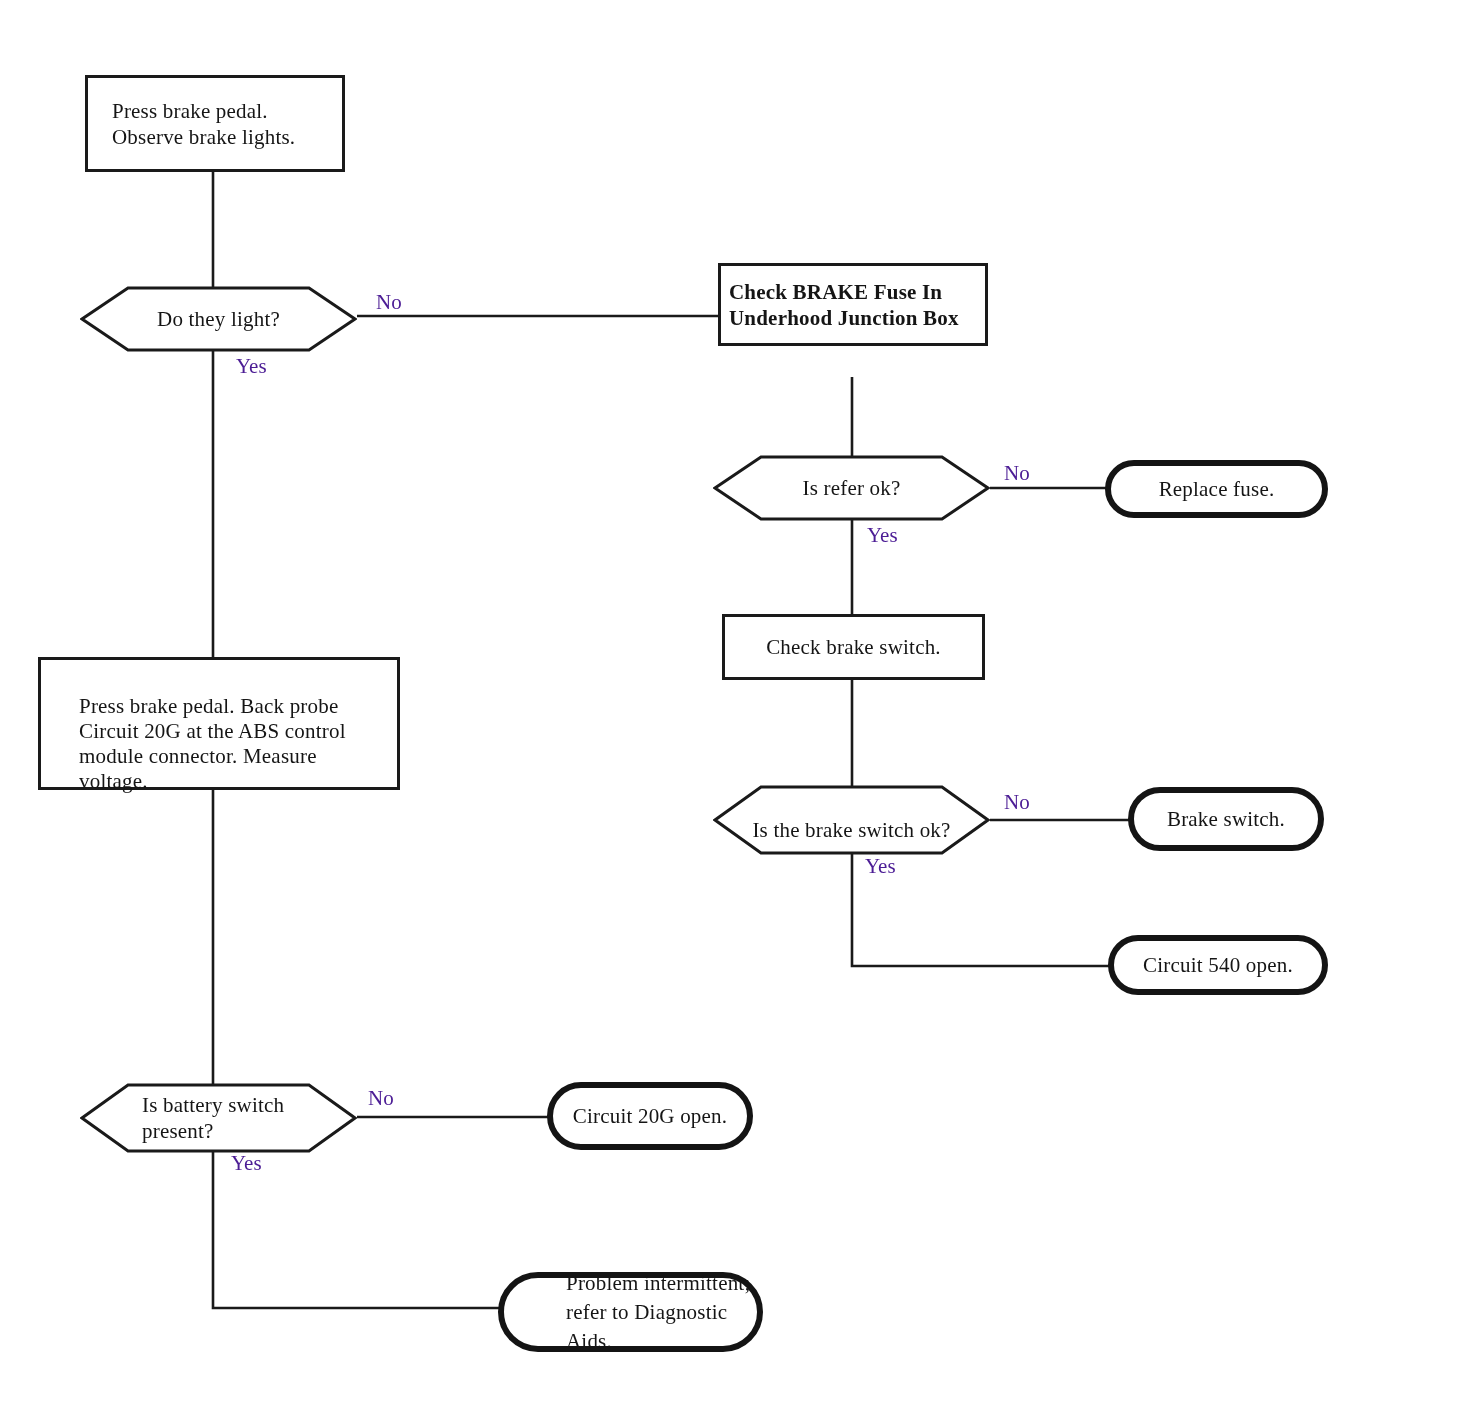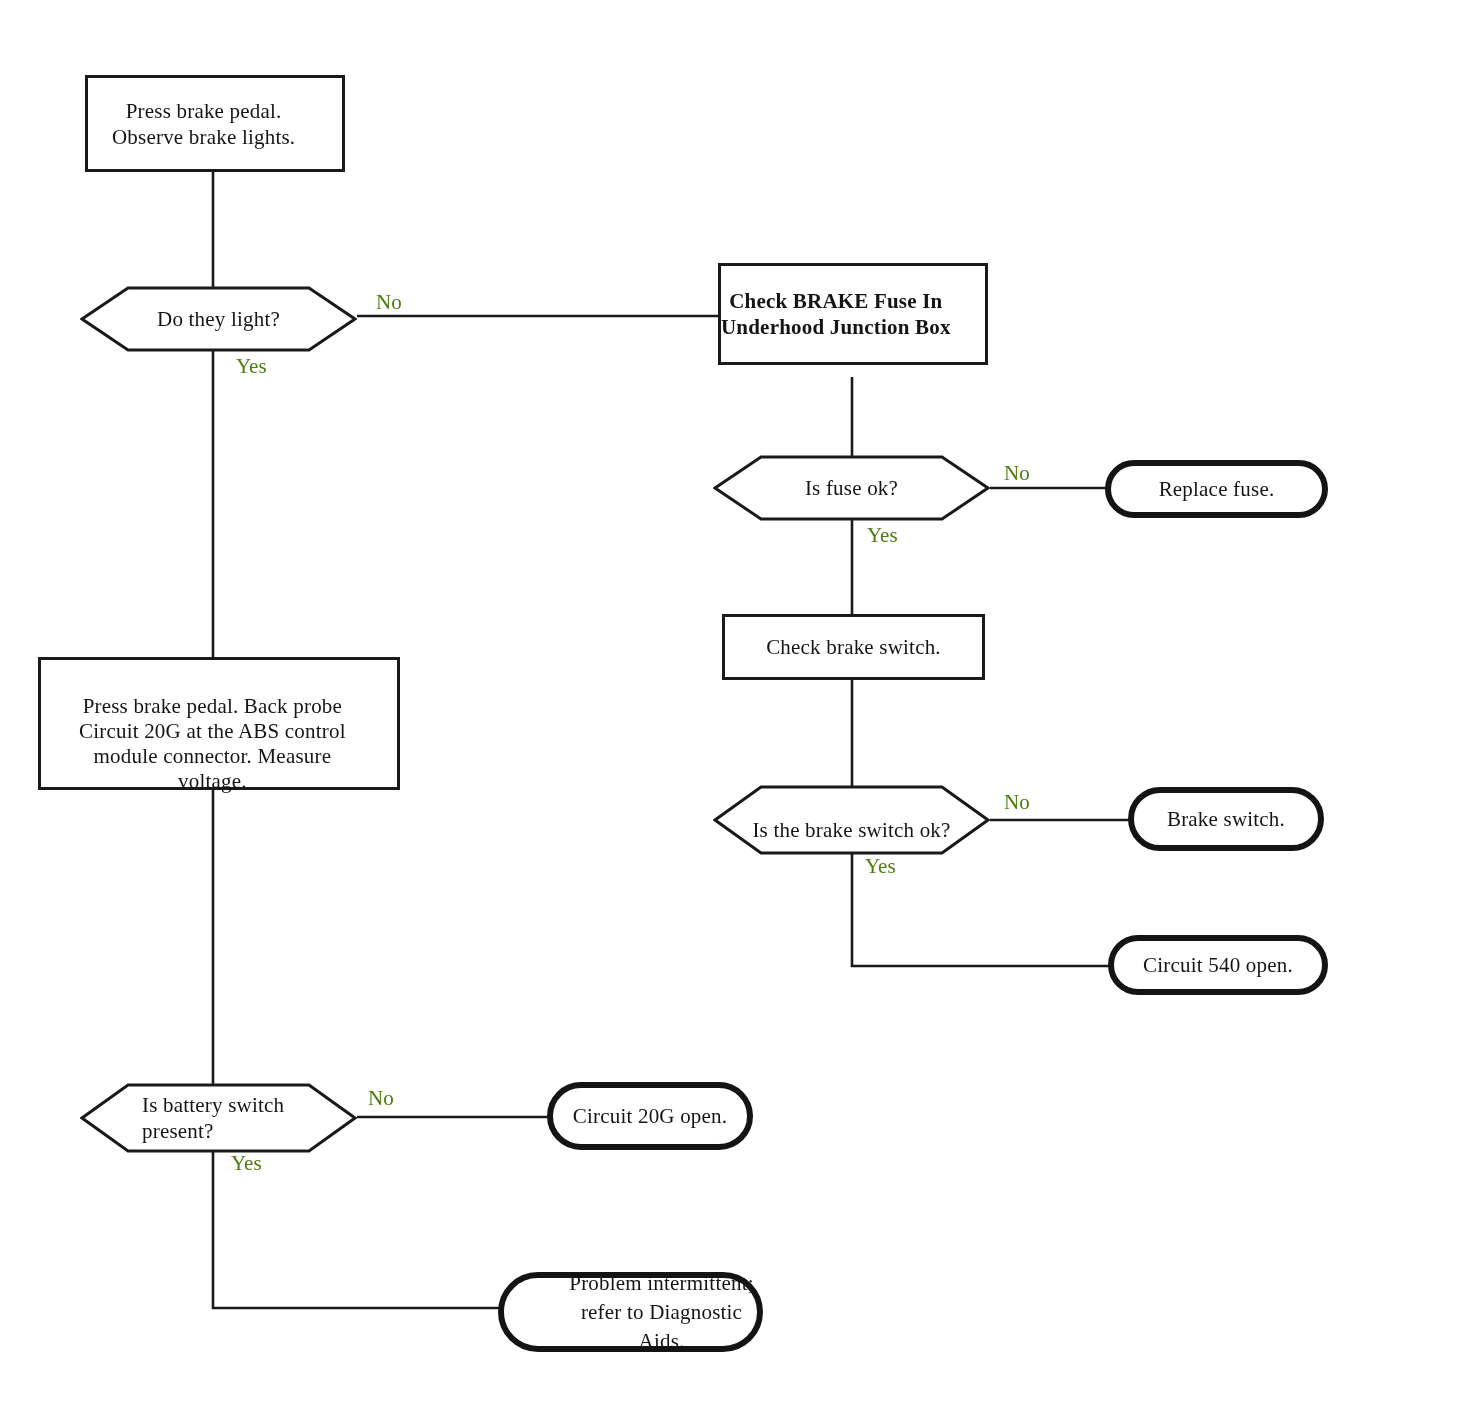--- a/index.html
+++ b/index.html
@@ -16,21 +16,20 @@
     left: 0; top: 0;
     width: 1471px; height: 1426px;
   }
   .node { position: absolute; box-sizing: border-box; }
   .txt {
     white-space: pre-line;
     font-size: 21px;
     line-height: 26px;
     color: #151515;
     letter-spacing: 0.2px;
-    text-align: center;
   }
   .proc {
     border: 3px solid #1a1a1a;
     background: #ffffff;
     display: flex;
   }
   .proc.top-left { align-items: flex-start; justify-content: flex-start; }
   .proc.center   { align-items: center;     justify-content: center; }
   .proc.mid-left { align-items: center;     justify-content: flex-start; }
   .hex { background: transparent; }
@@ -46,21 +45,21 @@
     border-radius: 999px;
     background: #ffffff;
     display: flex; align-items: center; justify-content: center;
     text-align: center;
   }
   .term.left-align { justify-content: flex-start; text-align: left; }
   .edge-label {
     position: absolute;
     font-size: 21px;
     line-height: 22px;
-    color: #4d7c0f;
+    color: #4c1d95;
   }
   .bold { font-weight: bold; }
 </style>
 </head>
 <body>
 
 <div class="canvas">
 
   <svg class="wires" viewBox="0 0 1471 1426" xmlns="http://www.w3.org/2000/svg" fill="none" stroke="#1a1a1a" stroke-width="2.6">
     <line x1="213" y1="172" x2="213" y2="289"></line>
@@ -75,21 +74,21 @@
     <line x1="852" y1="679" x2="852" y2="787"></line>
     <line x1="990" y1="820" x2="1130" y2="820"></line>
     <polyline points="852,853 852,966 1110,966"></polyline>
   </svg>
 
   <div class="node proc top-left" style="left:85px; top:75px; width:260px; height:97px; padding:20px 10px 0 24px;">
     <span class="txt">Press brake pedal.
 Observe brake lights.</span>
   </div>
 
-  <div class="node proc mid-left" style="left:718px; top:263px; width:270px; height:102px; padding-left:0;">
+  <div class="node proc mid-left" style="left:718px; top:263px; width:270px; height:83px; padding-left:8px;">
     <span class="txt bold">Check BRAKE Fuse In
 Underhood Junction Box</span>
   </div>
 
   <div class="node proc center" style="left:722px; top:614px; width:263px; height:66px;">
     <span class="txt">Check brake switch.</span>
   </div>
 
   <div class="node proc top-left" style="left:38px; top:657px; width:362px; height:133px; padding:34px 10px 0 38px;">
     <span class="txt" style="line-height:25px;">Press brake pedal. Back probe
@@ -102,21 +101,21 @@
     <svg width="277" height="66" viewBox="0 0 277 66">
       <polygon points="48,2 229,2 275,33 229,64 48,64 2,33" fill="#ffffff" stroke="#1a1a1a" stroke-width="3"></polygon>
     </svg>
     <span class="txt">Do they light?</span>
   </div>
 
   <div class="node hex" style="left:713px; top:455px; width:277px; height:66px;">
     <svg width="277" height="66" viewBox="0 0 277 66">
       <polygon points="48,2 229,2 275,33 229,64 48,64 2,33" fill="#ffffff" stroke="#1a1a1a" stroke-width="3"></polygon>
     </svg>
-    <span class="txt">Is fuse ok?</span>
+    <span class="txt">Is refer ok?</span>
   </div>
 
   <div class="node hex" style="left:713px; top:785px; width:277px; height:89px;">
     <svg width="277" height="70" viewBox="0 0 277 70">
       <polygon points="48,2 229,2 275,35 229,68 48,68 2,35" fill="#ffffff" stroke="#1a1a1a" stroke-width="3"></polygon>
     </svg>
     <span class="txt">Is the brake switch ok?</span>
   </div>
 
   <div class="node hex" style="left:80px; top:1083px; width:277px; height:70px;">

